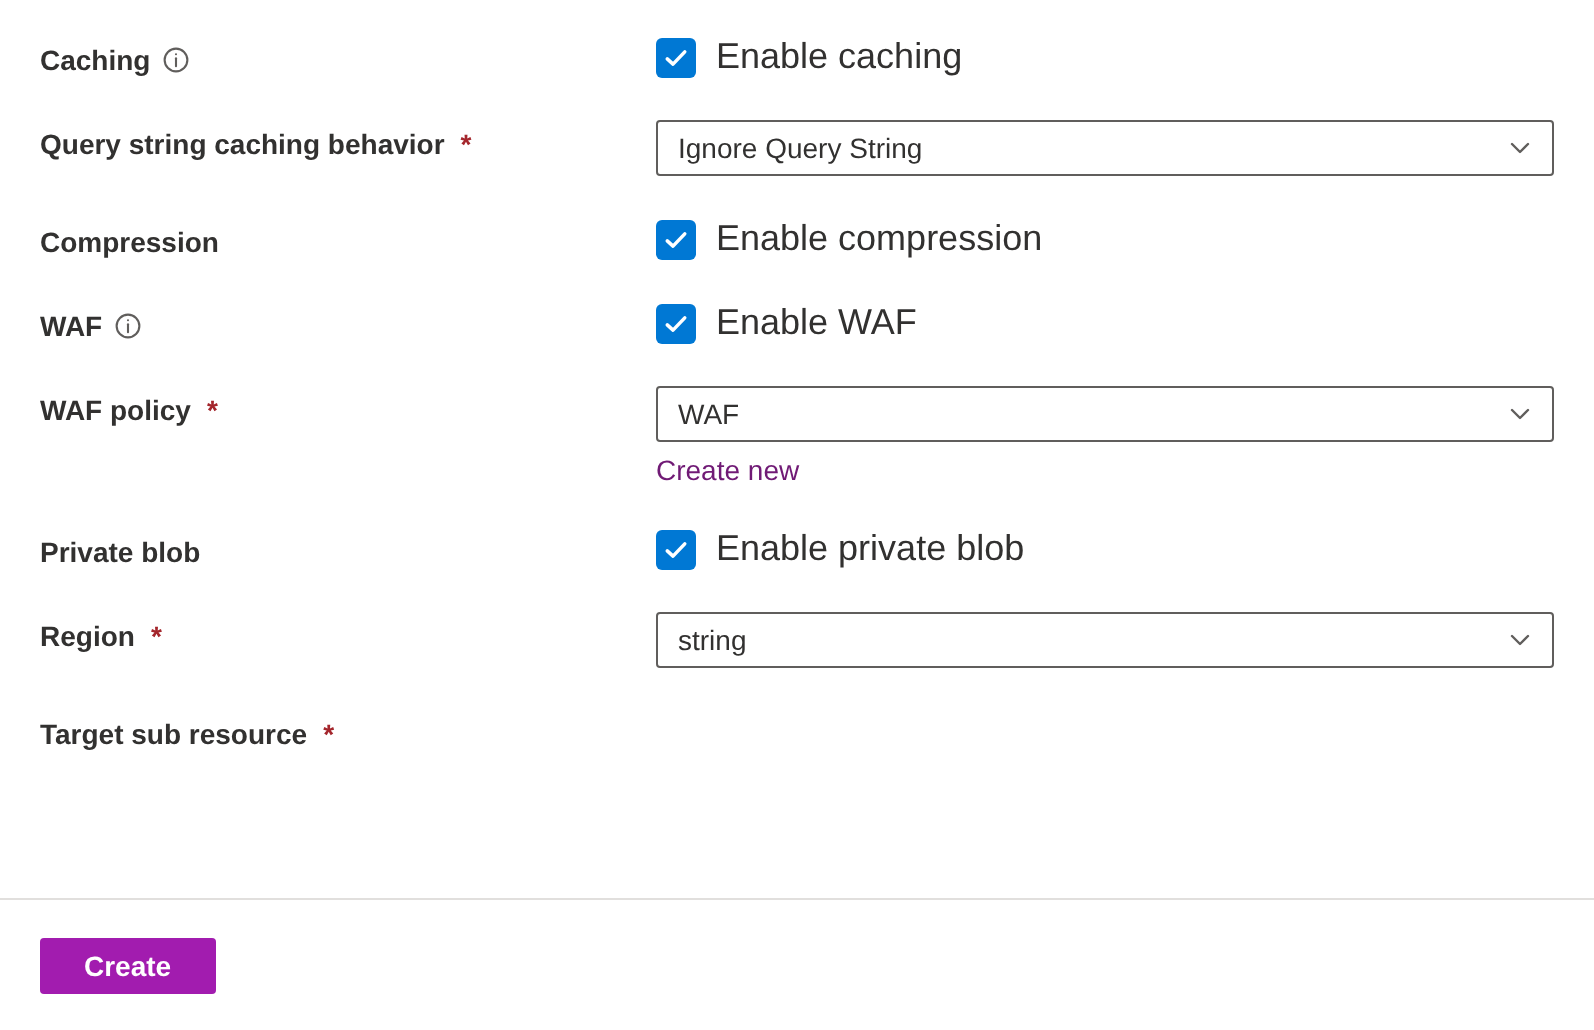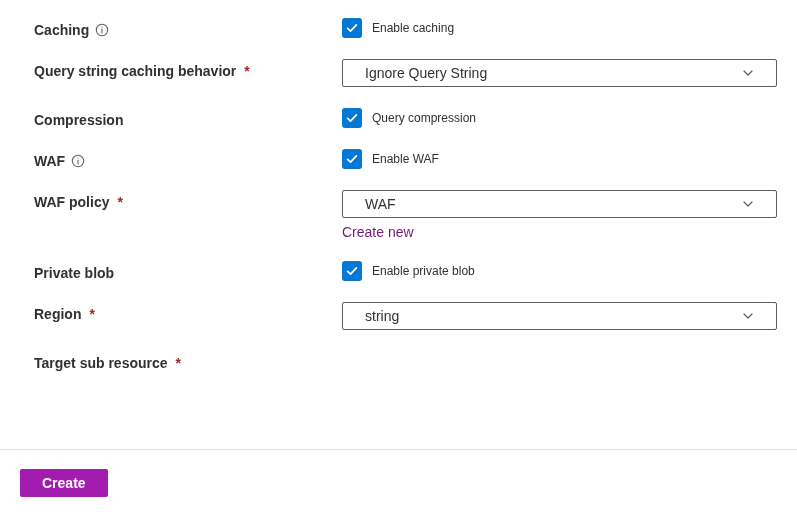--- a/index.html
+++ b/index.html
@@ -22,21 +22,20 @@
     }
     .label-col {
       width: 308px;
       flex-shrink: 0;
       display: flex;
       align-items: center;
       gap: 6px;
       padding-top: 4px;
       font-weight: 600;
       color: #323130;
-      margin-left: 14px;
     }
     .label-col .required {
       color: #a4262c;
       margin-left: 2px;
     }
     .input-col {
       flex: 1;
       max-width: 450px;
     }
     .checkbox-wrap {
@@ -50,33 +49,33 @@
       background: #0078d4;
       border-radius: 3px;
       display: flex;
       align-items: center;
       justify-content: center;
       cursor: pointer;
       flex-shrink: 0;
     }
     .checkbox svg { width: 14px; height: 14px; }
     .checkbox-label {
-      font-size: 12px;
+      font-size: 18px;
       color: #323130;
     }
     .select-box {
       width: 100%;
       height: 28px;
       border: 1px solid #605e5c;
       border-radius: 2px;
       background: #fff;
       display: flex;
       align-items: center;
       justify-content: space-between;
-      padding: 0 22px;
+      padding: 0 10px;
       cursor: pointer;
     }
     .select-box .value {
       font-size: 14px;
       color: #323130;
     }
     .select-box .chev {
       display: flex;
       align-items: center;
     }
@@ -169,21 +168,21 @@
     <div class="label-col">
       <span>Compression</span>
     </div>
     <div class="input-col">
       <div class="checkbox-wrap">
         <div class="checkbox">
           <svg viewBox="0 0 16 16">
               <path d="M3 8.5 L6.3 11.5 L13 4.5" stroke="#fff" stroke-width="2" fill="none" stroke-linecap="round" stroke-linejoin="round"></path>
             </svg>
         </div>
-        <span class="checkbox-label">Query compression</span>
+        <span class="checkbox-label">Enable compression</span>
       </div>
     </div>
   </div>
 
   <div class="form-row">
     <div class="label-col">
       <span>WAF</span>
       <span class="info-icon">
         <svg viewBox="0 0 16 16" fill="none" stroke="#605e5c" stroke-width="1.2">
             <circle cx="8" cy="8" r="6.5"></circle>

